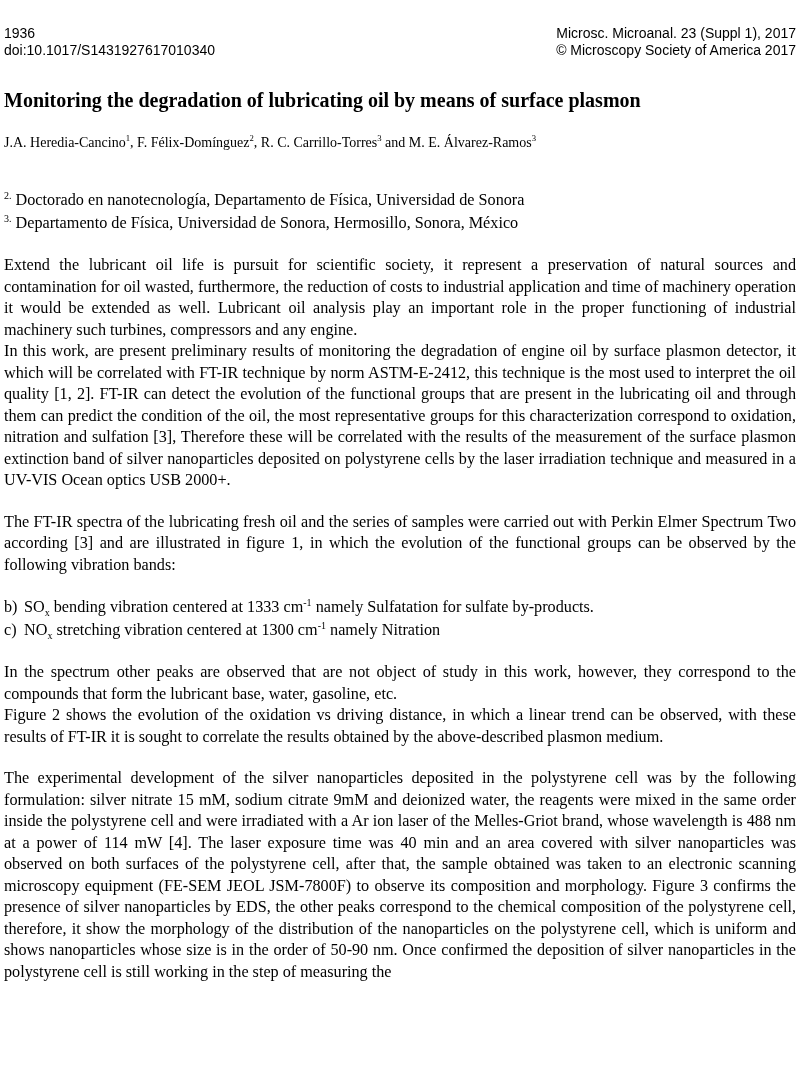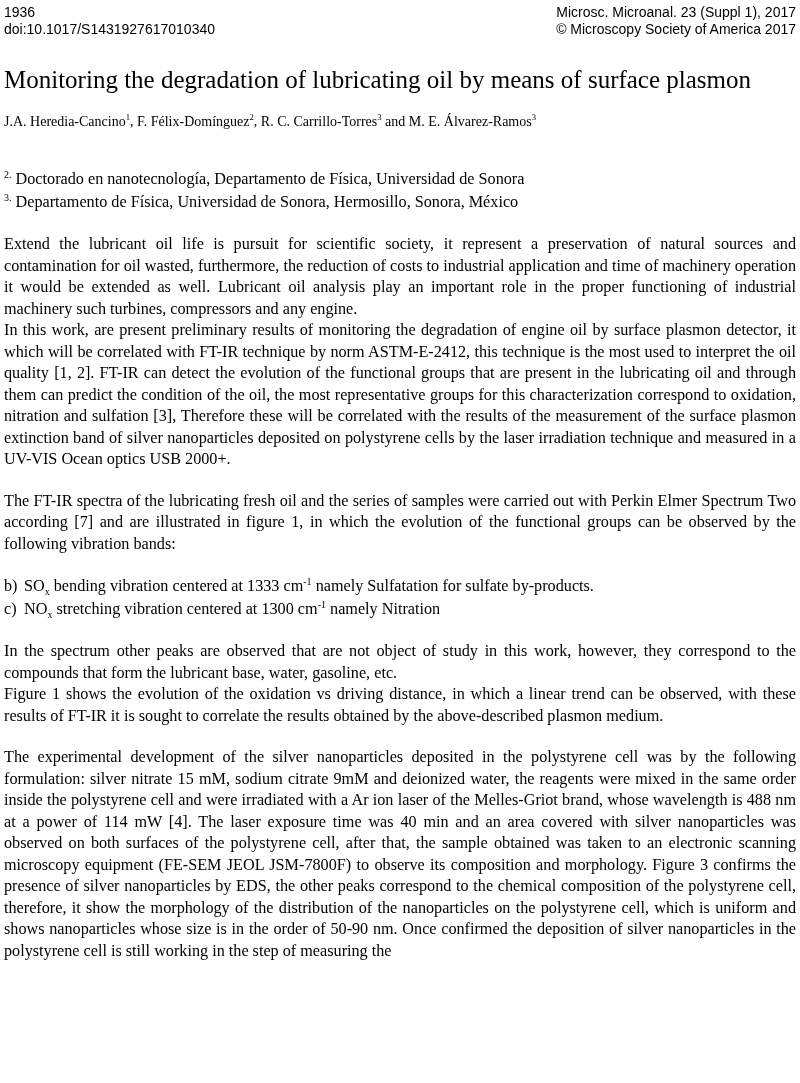--- a/index.html
+++ b/index.html
@@ -10,36 +10,37 @@
   body {
     width: 800px;
     height: 1083px;
     overflow: hidden;
     color: #000000;
     font-family: "Liberation Serif", serif;
   }
   .page {
     padding: 4px 4px 0 4px;
     width: 792px;
+    margin-top: 21px;
   }
   
   .hdr {
     display: flex;
     justify-content: space-between;
     font-family: "Liberation Sans", sans-serif;
     font-size: 14px;
     line-height: 17px;
   }
   .hdr-right { text-align: right; }
   
   .title {
     margin: 30px 0 0 0;
-    font-size: 25px;
+    font-size: 20px;
     line-height: 23px;
-    font-weight: normal;
+    font-weight: bold;
   }
   .authors {
     margin-top: 20px;
     font-size: 14px;
     line-height: 21px;
   }
   
   .affils {
     margin-top: 36px;
     font-size: 16.2px;
@@ -101,30 +102,30 @@
     <div class="affil"><sup>2.</sup> <span>Doctorado en nanotecnología, Departamento de Física, Universidad de Sonora</span></div>
     <div class="affil"><sup>3.</sup> <span>Departamento de Física, Universidad de Sonora, Hermosillo, Sonora, México</span></div>
   </div>
 
   <div class="block">
     <p>Extend the lubricant oil life is pursuit for scientific society, it represent a preservation of natural sources and contamination for oil wasted, furthermore, the reduction of costs to industrial application and time of machinery operation it would be extended as well. Lubricant oil analysis play an important role in the proper functioning of industrial machinery such turbines, compressors and any engine.</p>
     <p>In this work, are present preliminary results of monitoring the degradation of engine oil by surface plasmon detector, it which will be correlated with FT-IR technique by norm ASTM-E-2412, this technique is the most used to interpret the oil quality [1, 2]. FT-IR can detect the evolution of the functional groups that are present in the lubricating oil and through them can predict the condition of the oil, the most representative groups for this characterization correspond to oxidation, nitration and sulfation [3], Therefore these will be correlated with the results of the measurement of the surface plasmon extinction band of silver nanoparticles deposited on polystyrene cells by the laser irradiation technique and measured in a UV-VIS Ocean optics USB 2000+.</p>
   </div>
 
   <div class="block">
-    <p>The FT-IR spectra of the lubricating fresh oil and the series of samples were carried out with Perkin Elmer Spectrum Two according [7] and are illustrated in figure 1, in which the evolution of the functional groups can be observed by the following vibration bands:</p>
+    <p>The FT-IR spectra of the lubricating fresh oil and the series of samples were carried out with Perkin Elmer Spectrum Two according [3] and are illustrated in figure 1, in which the evolution of the functional groups can be observed by the following vibration bands:</p>
   </div>
 
   <div class="vlist">
     <div class="li"><span class="li-marker">b)</span><span><span>SO</span><sub>x</sub><span> bending vibration centered at 1333 cm</span><sup>-1</sup><span> namely Sulfatation for sulfate by-products.</span></span></div>
     <div class="li"><span class="li-marker">c)</span><span><span>NO</span><sub>x</sub><span> stretching vibration centered at 1300 cm</span><sup>-1</sup><span> namely Nitration</span></span></div>
   </div>
 
   <div class="block">
     <p>In the spectrum other peaks are observed that are not object of study in this work, however, they correspond to the compounds that form the lubricant base, water, gasoline, etc.</p>
-    <p>Figure 1 shows the evolution of the oxidation vs driving distance, in which a linear trend can be observed, with these results of FT-IR it is sought to correlate the results obtained by the above-described plasmon medium.</p>
+    <p>Figure 2 shows the evolution of the oxidation vs driving distance, in which a linear trend can be observed, with these results of FT-IR it is sought to correlate the results obtained by the above-described plasmon medium.</p>
   </div>
 
   <div class="block">
     <p>The experimental development of the silver nanoparticles deposited in the polystyrene cell was by the following formulation: silver nitrate 15 mM, sodium citrate 9mM and deionized water, the reagents were mixed in the same order inside the polystyrene cell and were irradiated with a Ar ion laser of the Melles-Griot brand, whose wavelength is 488 nm at a power of 114 mW [4]. The laser exposure time was 40 min and an area covered with silver nanoparticles was observed on both surfaces of the polystyrene cell, after that, the sample obtained was taken to an electronic scanning microscopy equipment (FE-SEM JEOL JSM-7800F) to observe its composition and morphology. Figure 3 confirms the presence of silver nanoparticles by EDS, the other peaks correspond to the chemical composition of the polystyrene cell, therefore, it show the morphology of the distribution of the nanoparticles on the polystyrene cell, which is uniform and shows nanoparticles whose size is in the order of 50-90 nm. Once confirmed the deposition of silver nanoparticles in the polystyrene cell is still working in the step of measuring the</p>
   </div>
 
 </div>
 
 </body></html>

